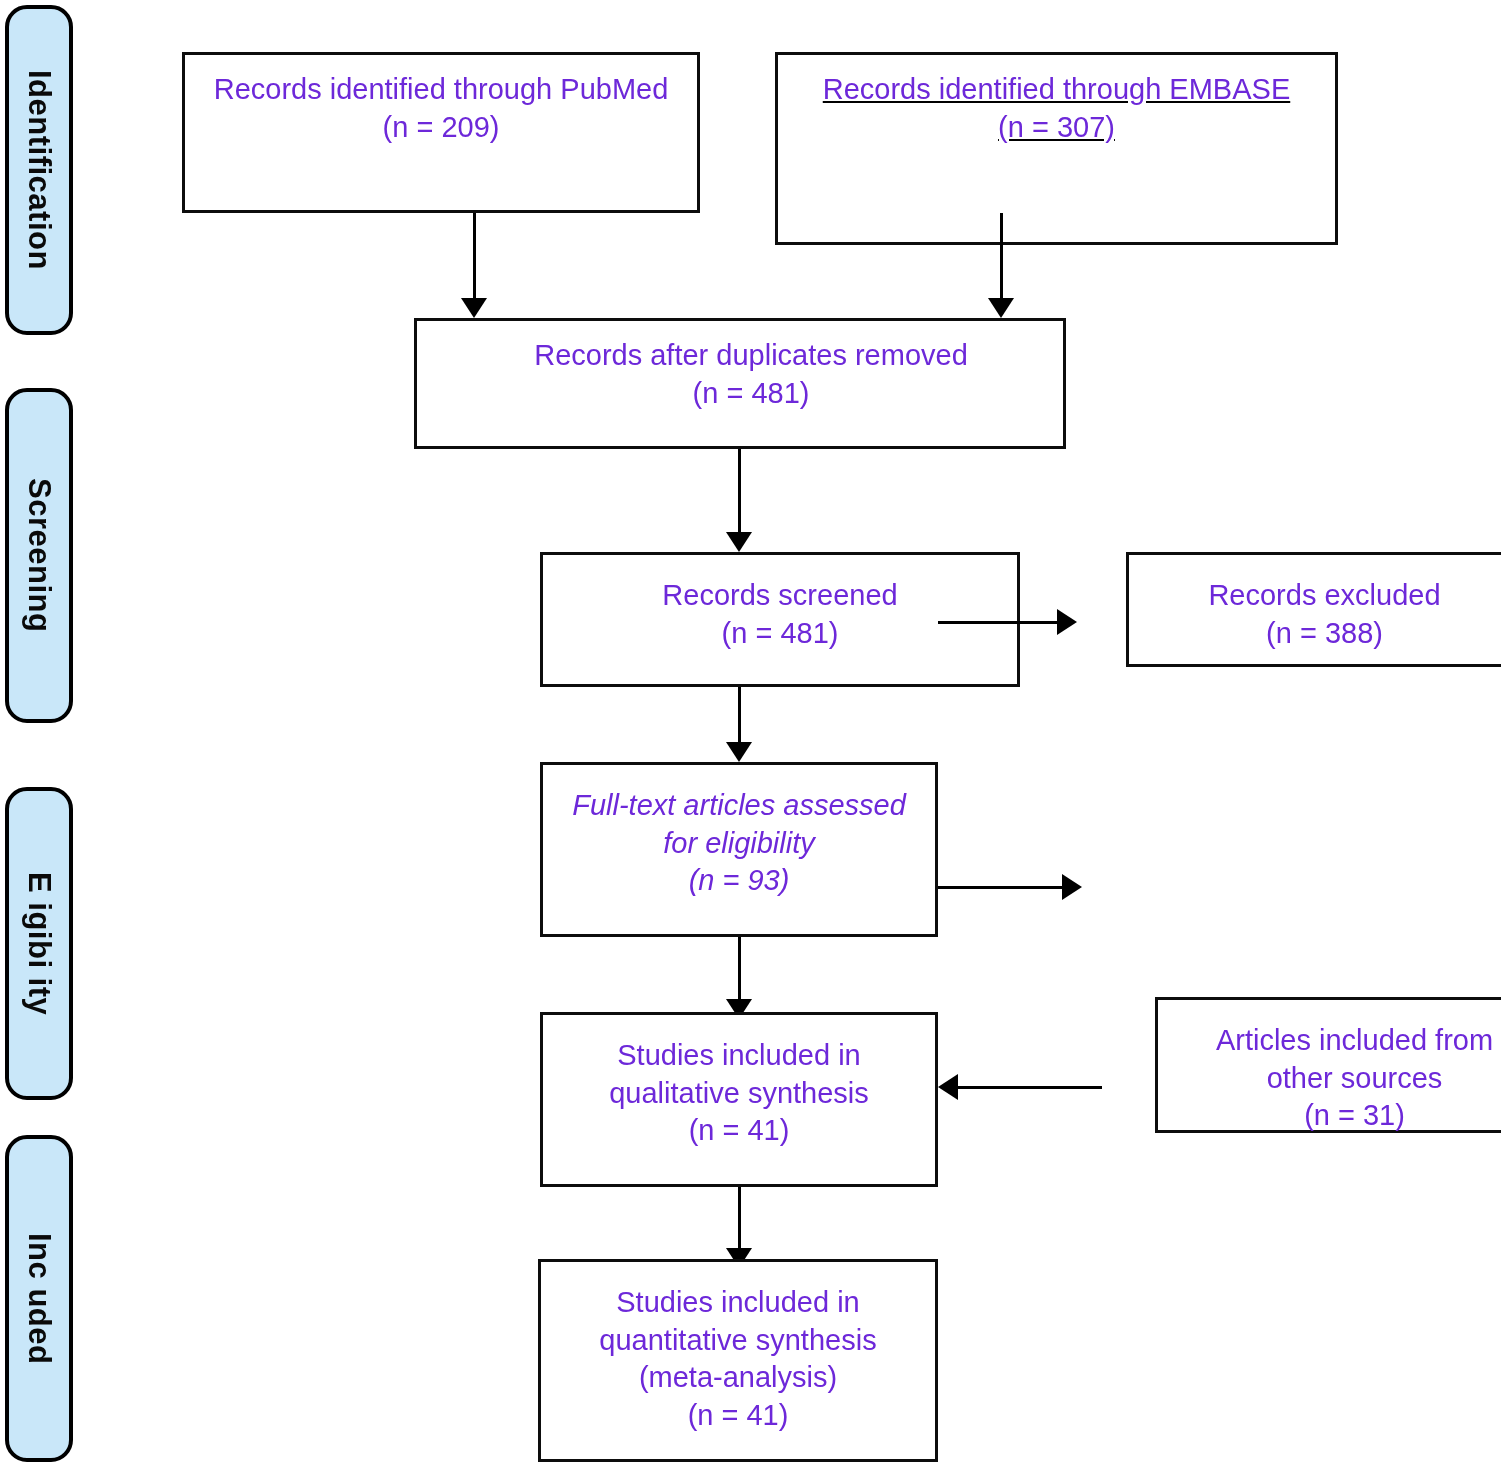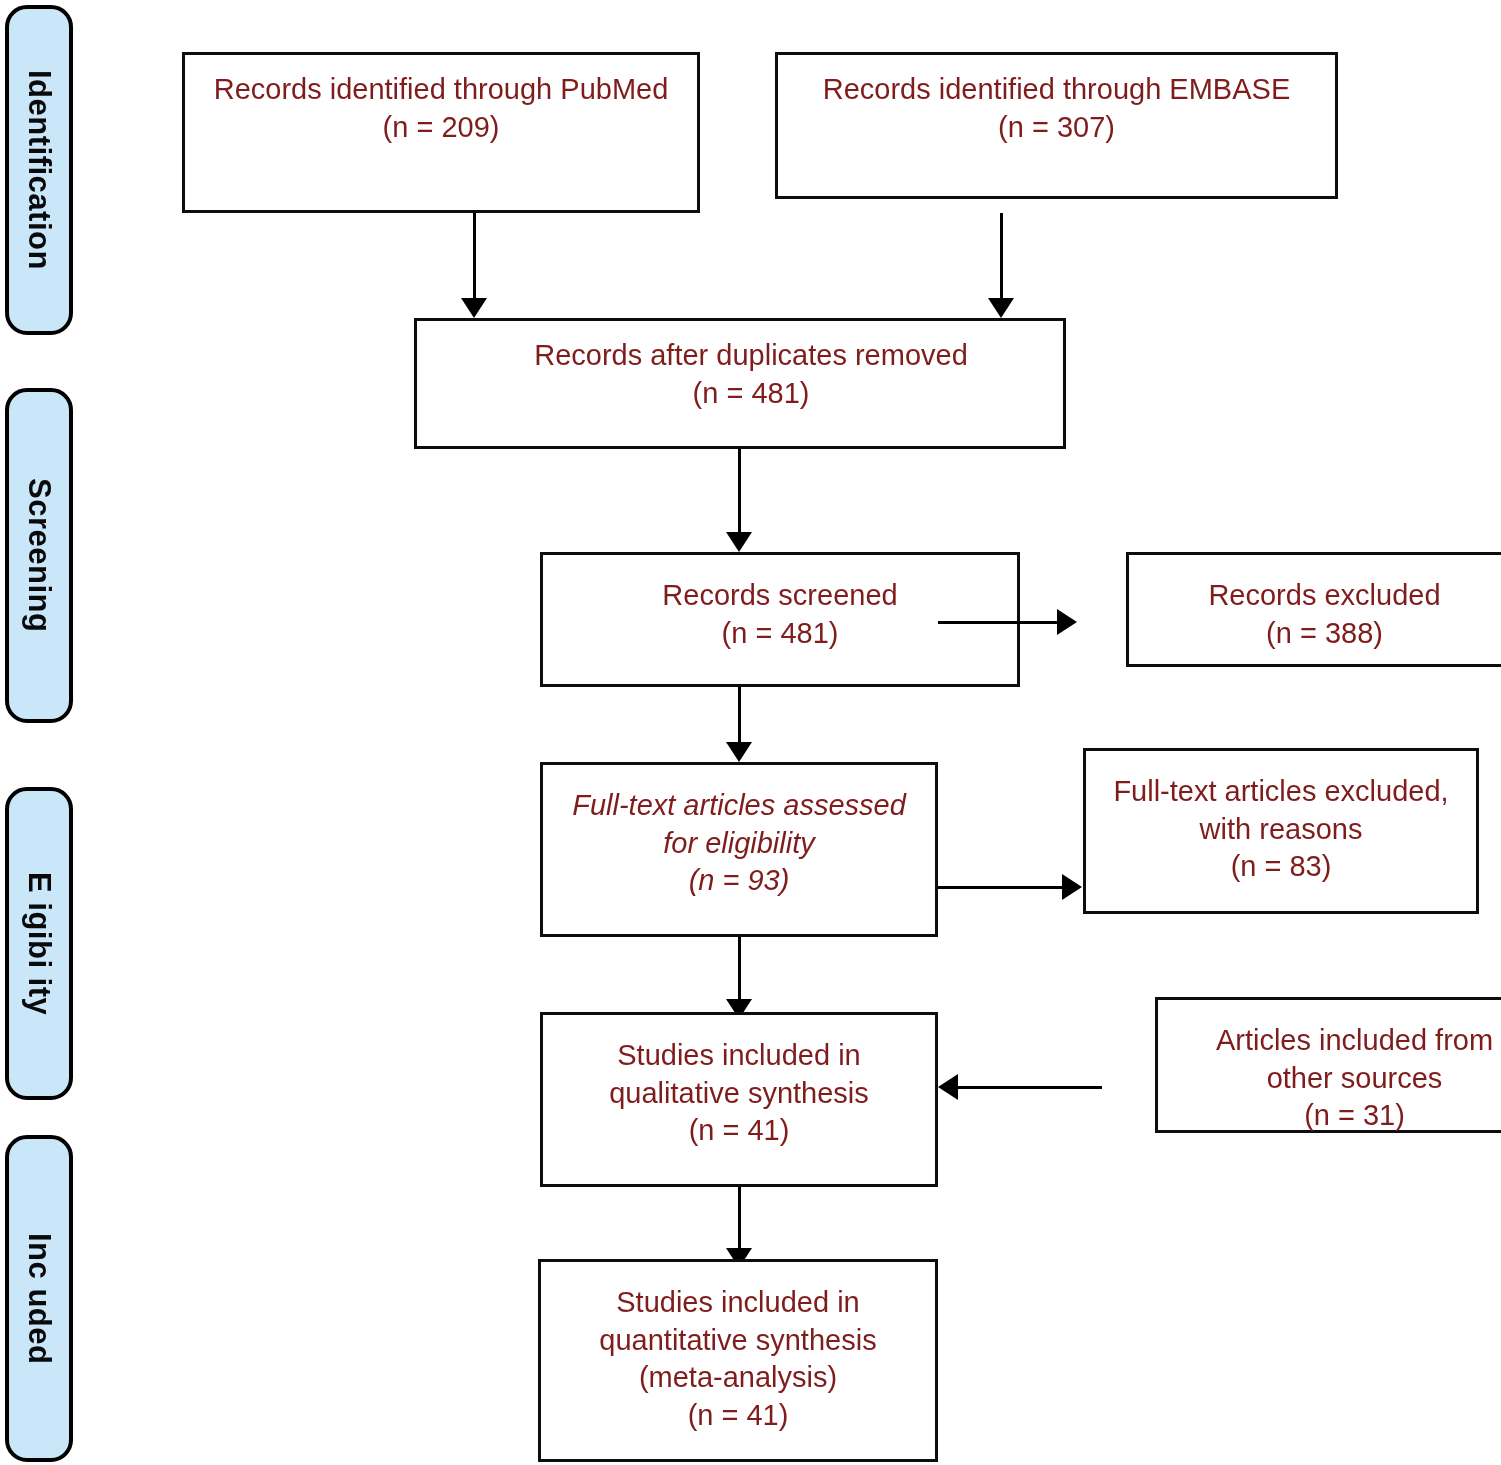--- a/index.html
+++ b/index.html
@@ -51,21 +51,21 @@
     justify-content: center;
     align-items: flex-start;
   }
   .flow-box .box-text {
     padding-top: 16px;
     padding-left: 10px;
     padding-right: 10px;
     text-align: center;
     font-size: 29px;
     line-height: 1.30;
-    color: #7f1d1d;
+    color: #6d28d9;
     white-space: pre-line;
   }
   .flow-box.pad-more .box-text { padding-top: 22px; }
 
   
   .conn-v {
     position: absolute;
     width: 3px;
     background: #000000;
   }
@@ -118,21 +118,21 @@
 
   <div class="stage-pill" style="top:1135px; height:327px;">
     <span class="pill-label">Inc uded</span>
   </div>
 
   <div class="flow-box" style="left:182px; top:52px; width:518px; height:161px;">
     <span class="box-text">Records identified through PubMed
 (n = 209)</span>
   </div>
 
-  <div class="flow-box" style="left:775px; top:52px; width:563px; height:147px;">
+  <div class="flow-box" style="left:775px; top:52px; width:563px; height:193px;text-decoration:underline;">
     <span class="box-text">Records identified through EMBASE
 (n = 307)</span>
   </div>
 
   <div class="conn-v" style="left:473px; top:213px; height:86px;"></div>
   <div class="arrow-down" style="left:461px; top:298px;"></div>
 
   <div class="conn-v" style="left:1000px; top:213px; height:86px;"></div>
   <div class="arrow-down" style="left:988px; top:298px;"></div>
 
@@ -159,25 +159,20 @@
 
   <div class="conn-v" style="left:738px; top:687px; height:56px;"></div>
   <div class="arrow-down" style="left:726px; top:742px;"></div>
 
   <div class="flow-box pad-more" style="left:540px; top:762px; width:398px; height:175px;font-style:italic;">
     <span class="box-text">Full-text articles assessed
 for eligibility
 (n = 93)</span>
   </div>
 
-  <div class="flow-box pad-more" style="left:1083px; top:748px; width:396px; height:166px;">
-    <span class="box-text">Full-text articles excluded,
-with reasons
-(n = 83)</span>
-  </div>
 
   <div class="conn-h" style="left:938px; top:886px; width:125px;"></div>
   <div class="arrow-right" style="left:1062px; top:874px;"></div>
 
   <div class="conn-v" style="left:738px; top:937px; height:63px;"></div>
   <div class="arrow-down" style="left:726px; top:999px;"></div>
 
   <div class="flow-box pad-more" style="left:540px; top:1012px; width:398px; height:175px;">
     <span class="box-text">Studies included in
 qualitative synthesis

